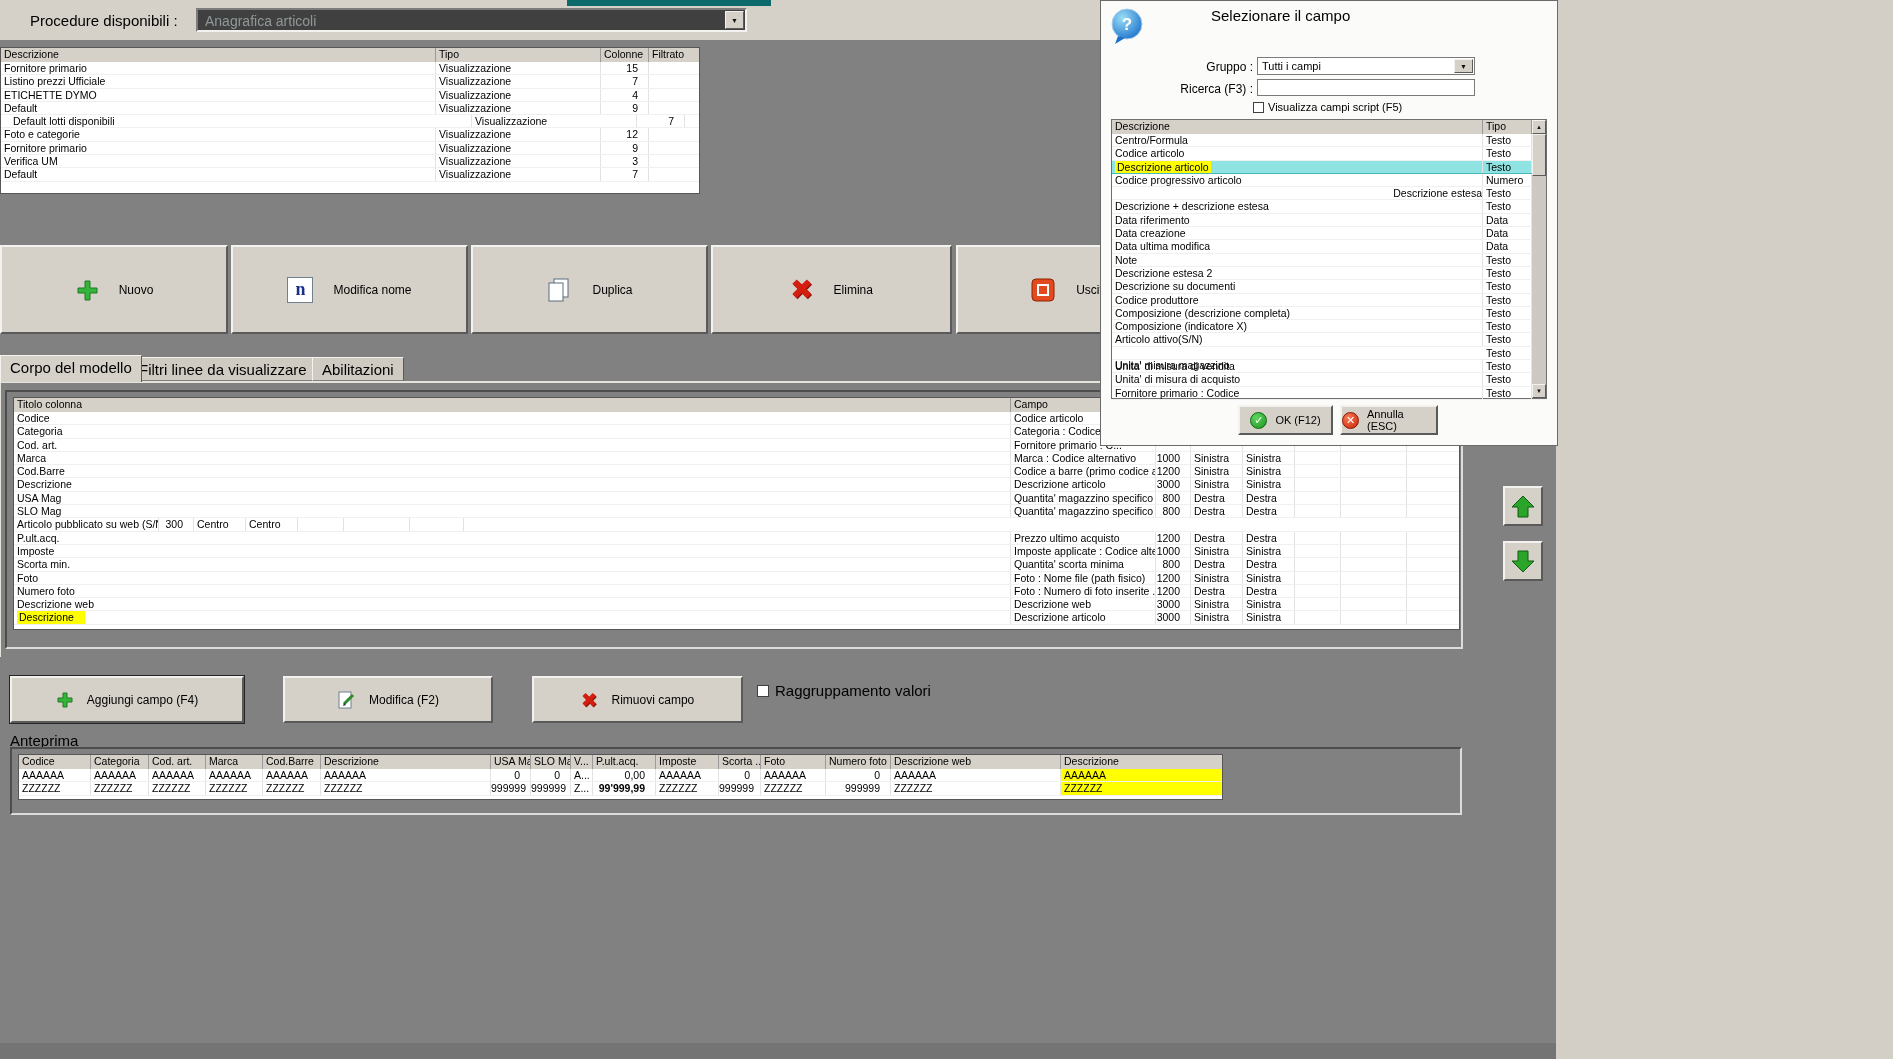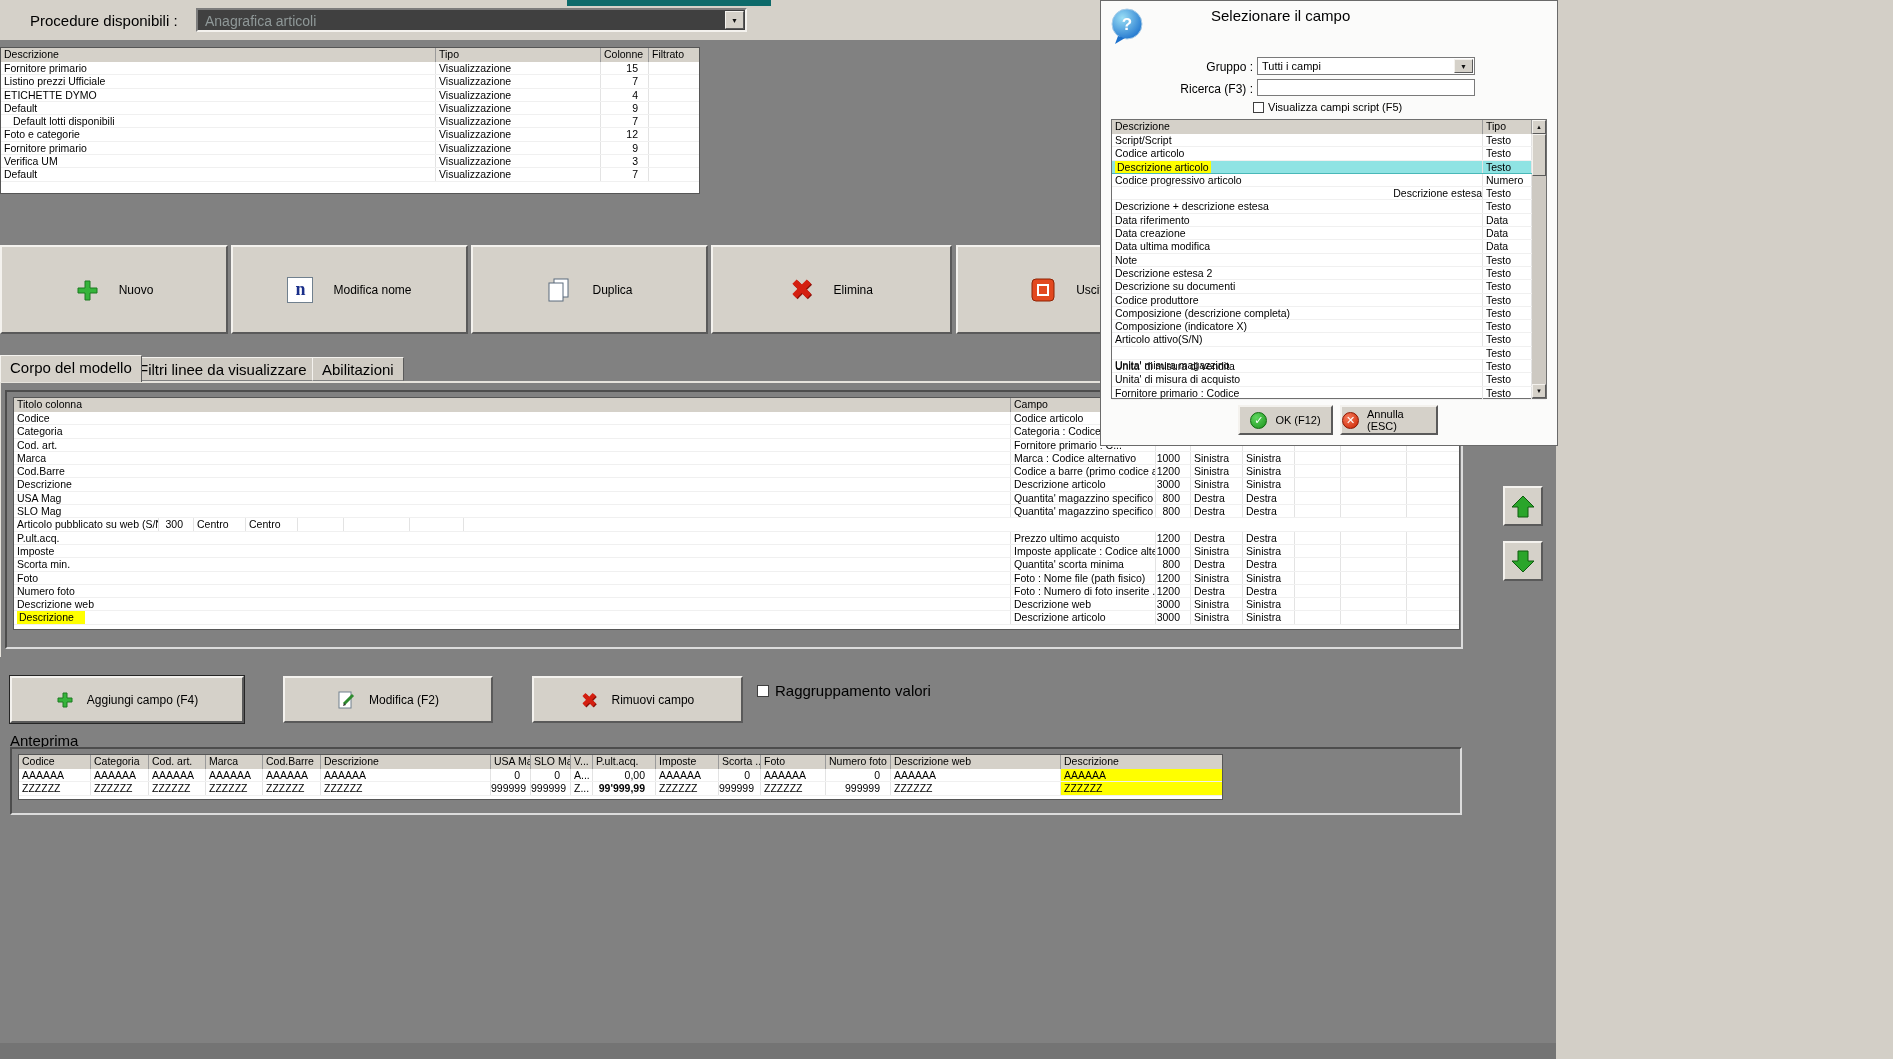--- a/index.html
+++ b/index.html
@@ -151,21 +151,21 @@
             <div class="c num" style="width: 48px;">4</div>
             <div class="c" style="width: 52px;"></div>
           </div>
           <div class="trow">
             <div class="c" style="width: 435px;">Default</div>
             <div class="c" style="width: 165px;">Visualizzazione</div>
             <div class="c num" style="width: 48px;">9</div>
             <div class="c" style="width: 52px;"></div>
           </div>
           <div class="trow">
-            <div class="c" style="width: 435px; padding-left: 12px;">Default lotti disponibili</div>
+            <div class="c" style="width: 471px; padding-left: 12px;">Default lotti disponibili</div>
             <div class="c" style="width: 165px;">Visualizzazione</div>
             <div class="c num" style="width: 48px;">7</div>
             <div class="c" style="width: 52px;"></div>
           </div>
           <div class="trow">
             <div class="c" style="width: 435px;">Foto e categorie</div>
             <div class="c" style="width: 165px;">Visualizzazione</div>
             <div class="c num" style="width: 48px;">12</div>
             <div class="c" style="width: 52px;"></div>
           </div>
@@ -521,21 +521,21 @@
     <div class="abs checkbox" id="dlg-check"></div>
     <span class="abs" id="dlg-check-label">Visualizza campi script (F5)</span>
 
     <div class="abs" id="dlg-list">
       <div class="thead" id="fld-head">
           <div class="c" style="width: 371px;">Descrizione</div>
           <div class="c" style="width: 49px;">Tipo</div>
         </div>
       <div id="fld-body">
           <div class="trow">
-            <div class="c" style="width: 371px;">Script/Script</div>
+            <div class="c" style="width: 371px;">Centro/Formula</div>
             <div class="c" style="width: 49px;">Testo</div>
           </div>
           <div class="trow">
             <div class="c" style="width: 371px;">Codice articolo</div>
             <div class="c" style="width: 49px;">Testo</div>
           </div>
           <div class="trow sel">
             <div class="c" style="width: 371px;"><span class="hl">Descrizione articolo</span></div>
             <div class="c" style="width: 49px;">Testo</div>
           </div>

